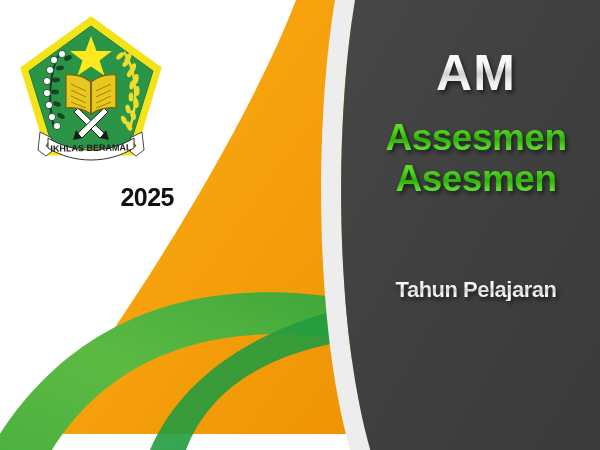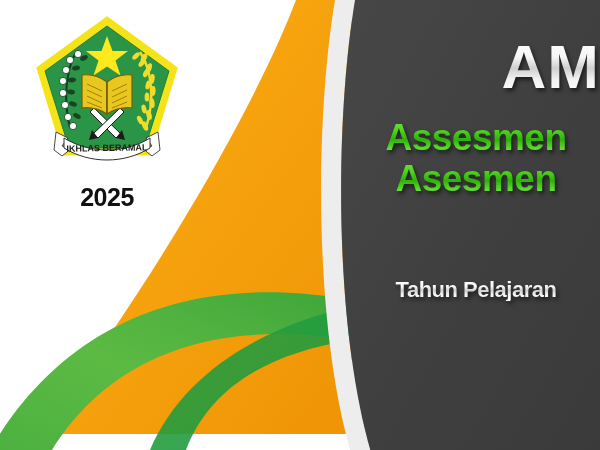--- a/index.html
+++ b/index.html
@@ -8,31 +8,32 @@
   #poster{
     position:relative;width:600px;height:450px;overflow:hidden;
     background:#ffffff;
   }
 
   
   .swoosh-layer{position:absolute;inset:0;}
 
   
   #logo-block{
-    position:absolute;left:24px;top:12px;width:166px;height:240px;
+    position:absolute;left:8px;top:12px;width:166px;height:240px;
     text-align:center;
   }
   #logo-mark{position:relative;width:150px;height:170px;margin:0 auto;}
   #logo-caption{
     font-size:13.5px;font-weight:700;color:#1a1a1a;letter-spacing:-0.2px;
     margin-top:2px;font-family:"Liberation Sans",sans-serif;
   }
   #logo-year{
     font-size:25px;font-weight:900;color:#111;letter-spacing:-0.5px;margin-top:1px;
     font-family:"Liberation Sans",sans-serif;
+    text-align:right;
   }
   #panel-content{
     position:absolute;left:352px;top:0;width:248px;height:450px;
     text-align:center;
   }
 
   .txt{
     margin:0;line-height:1;white-space:nowrap;
     font-family:"Liberation Sans",sans-serif;font-weight:900;
   }
@@ -45,21 +46,21 @@
     filter:drop-shadow(2px 3px 2px rgba(0,0,0,.55));
   }
   
   .greenie{
     background:linear-gradient(180deg,#6ee63b 0%,#4fd61d 30%,#2fb208 56%,#58d92b 78%,#8cf055 100%);
     -webkit-background-clip:text;background-clip:text;color:transparent;
     -webkit-text-fill-color:transparent;
     filter:drop-shadow(2px 3px 2px rgba(0,0,0,.55));
   }
 
-  #am{font-size:62px;letter-spacing:1px;margin-top:36px;text-align:right;}
+  #am{font-size:50px;letter-spacing:1px;margin-top:48px;}
   #line-assesmen{font-size:37px;letter-spacing:-0.5px;margin-top:21px;}
   #line-madrasah{font-size:37px;letter-spacing:-0.5px;margin-top:4px;}
   #line-tahun{font-size:22px;letter-spacing:-0.5px;margin-top:82px;}
   #line-years{font-size:31px;letter-spacing:0px;margin-top:10px;}
 
 </style>
 </head>
 <body>
 
 <div id="poster">

